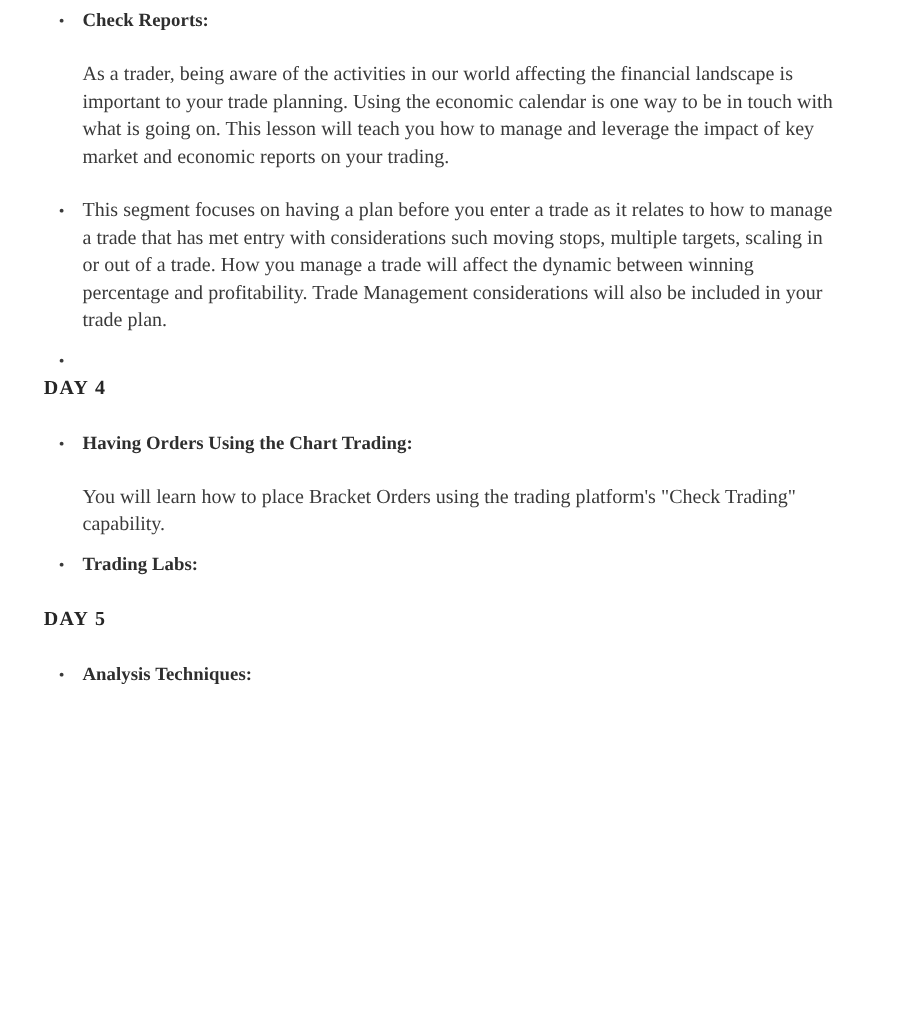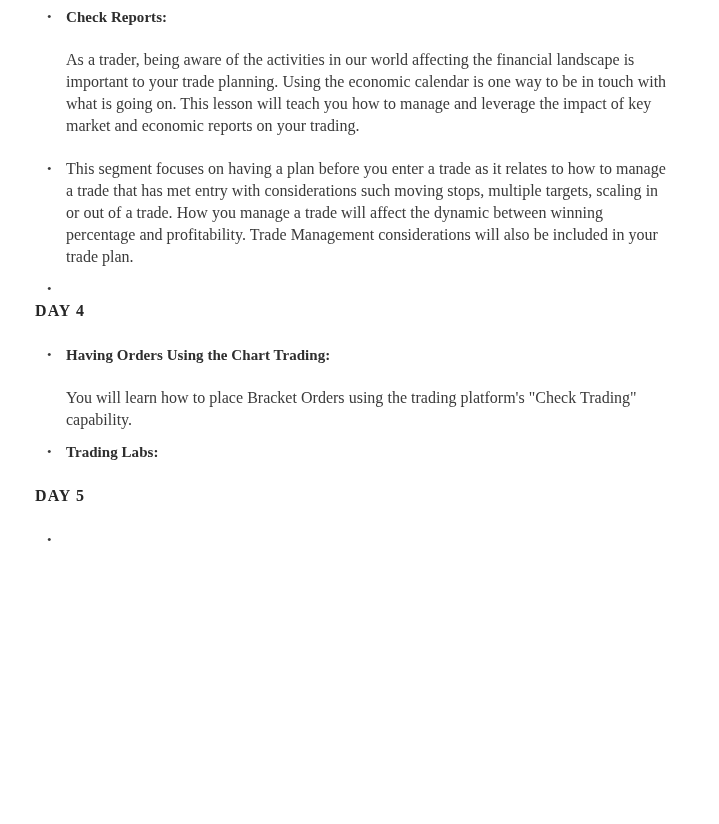--- a/index.html
+++ b/index.html
@@ -149,18 +149,19 @@
     </ul>
 
     <div class="spacer-before-day"></div>
     <div class="day-heading">DAY 5</div>
     <div class="spacer-after-day"></div>
 
     <ul class="bullet-list">
 
       <li class="bullet-item">
         <span class="bullet-marker">•</span>
+        <span class="item-title"><span>Analysis Techniques</span><span class="title-colon">:</span></span>
       </li>
 
     </ul>
 
   </div>
 </div>
 
 </body></html>

